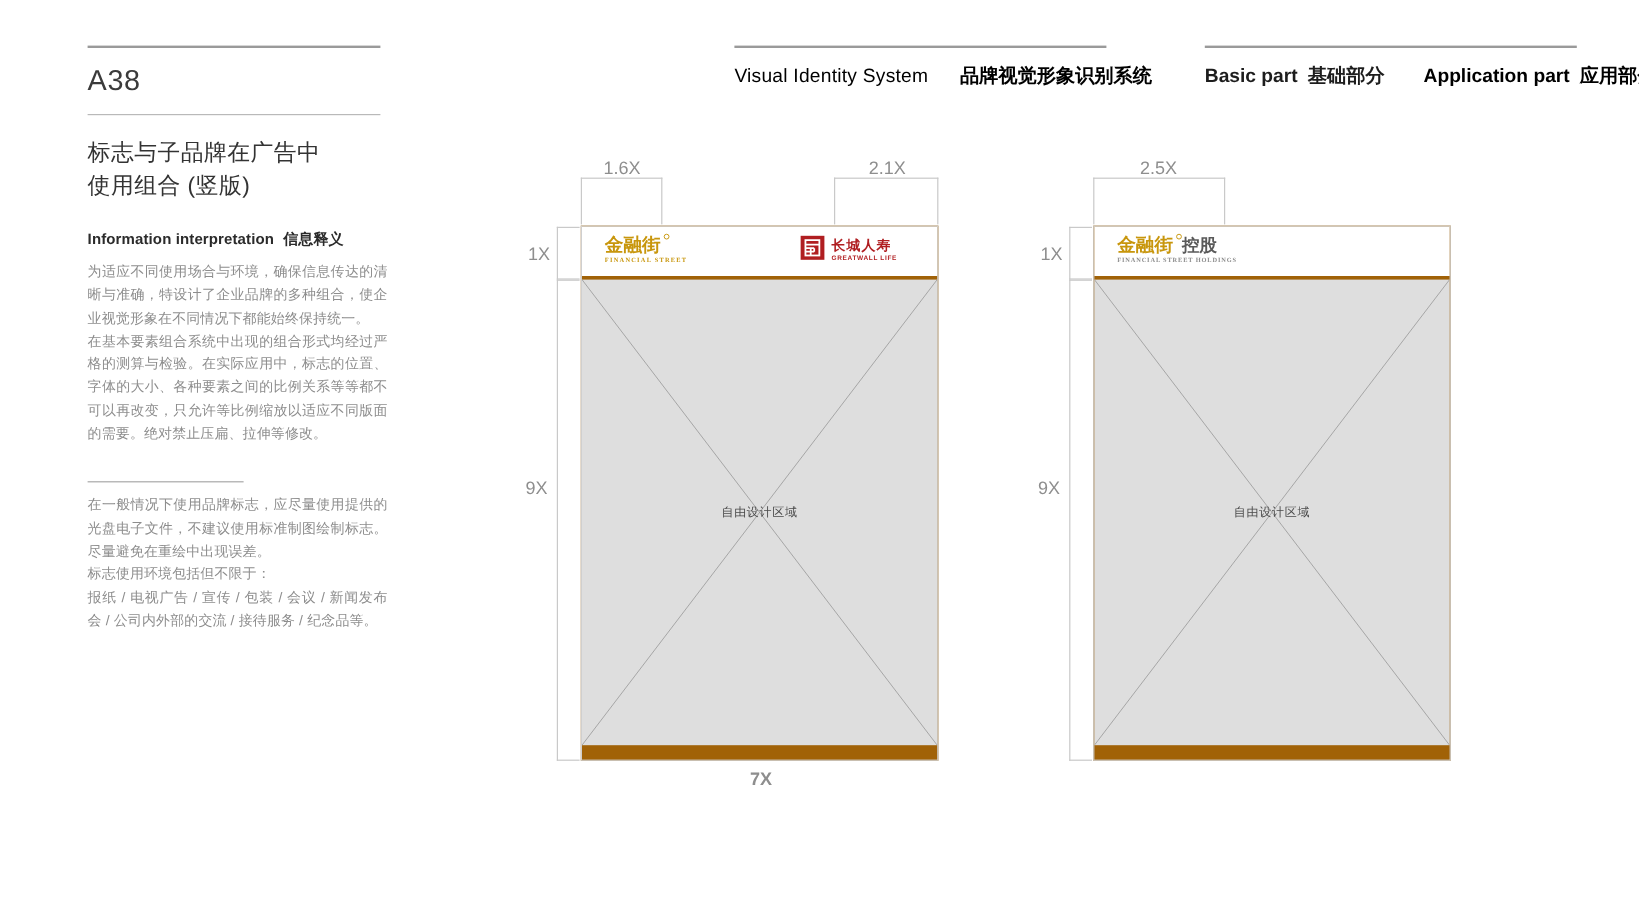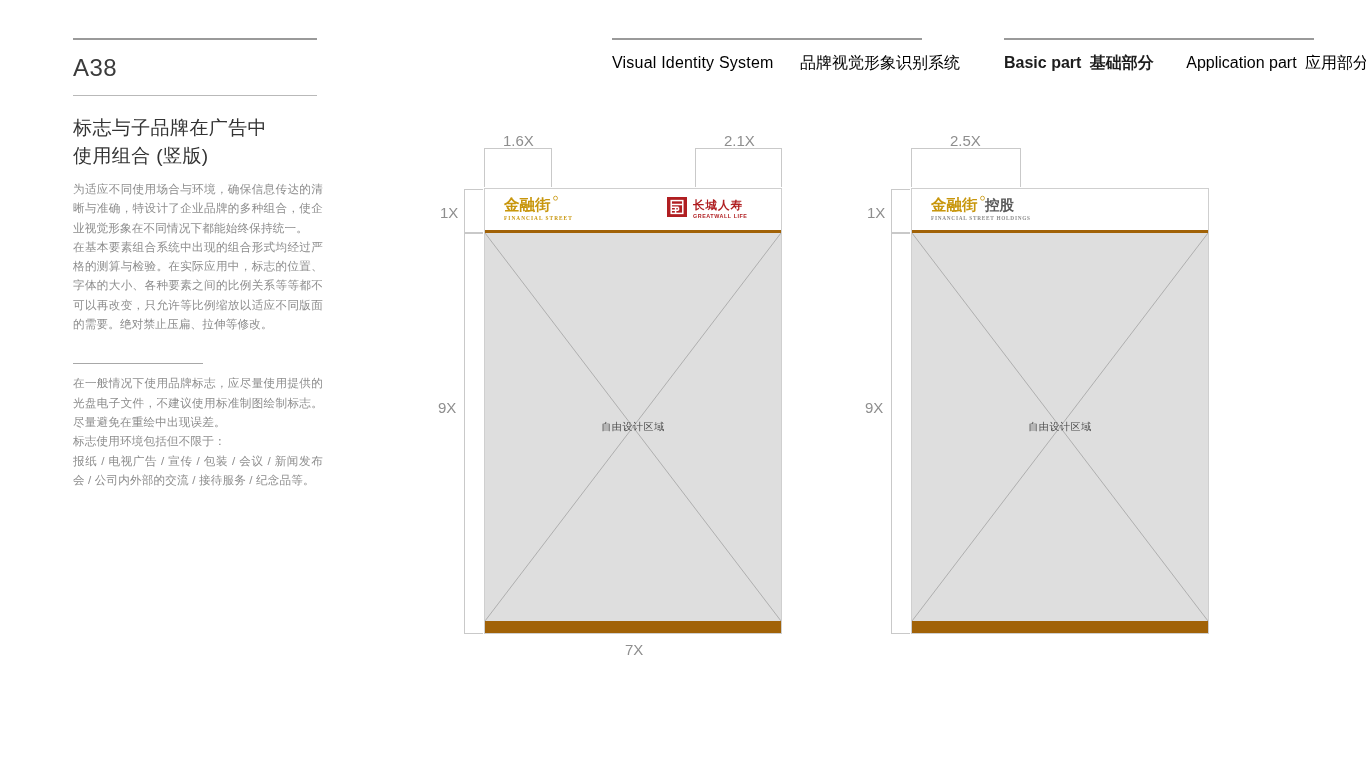--- a/index.html
+++ b/index.html
@@ -40,21 +40,21 @@
   .rule-small { width: 130px; height: 1px; background: #a8a8a8; margin-top: 30px; }
   .blk-attentions { margin-top: 0; }
   .blk-attentions .sub-head { margin-top: 14px; }
   .blk-cd { margin-top: 27px; }
   .blk-cd .body-text { color: #9b9b9b; }
   .nav-group { position: absolute; }
   .nav-rule { height: 2px; background: #9a9a9a; }
   .nav-items { margin-top: 13px; white-space: nowrap; }
   .nav-items span { display: inline-block; vertical-align: baseline; }
   .nav-en { letter-spacing: .2px; }
-  .nav-cn { margin-left: 22px; }
+  .nav-cn { margin-left: 22px; font-weight: bold; }
   .nav-active { color: #1d1d1d; font-weight: bold; }
 
   #nav-left  { left: 612px; top: 38px; width: 322px; }
   #nav-left .nav-rule { width: 310px; }
   #nav-right { left: 992px; top: 38px; width: 320px; margin-left: 12px; }
   #nav-right .nav-rule { width: 310px; }
 
   
   .artboard { position: absolute; left: 0; top: 0; width: 1366px; height: 768px; pointer-events: none; }
 
@@ -103,39 +103,43 @@
 
   
   #brk-16x { left: 484px; top: 148px; width: 68px; height: 39px; }
   #lbl-16x { left: 503px; top: 132px; }
   #brk-21x { left: 695px; top: 148px; width: 87px; height: 39px; }
   #lbl-21x { left: 724px; top: 132px; }
   #brk-25x { left: 911px; top: 148px; width: 110px; height: 39px; }
   #lbl-25x { left: 950px; top: 132px; }
 
   
-  #lbl-7x { left: 625px; top: 641px; }
+  #lbl-7x { left: 625px; top: 641px; font-weight: bold; }
 </style>
 </head>
 <body>
 
 <div class="page">
 
   <div class="left-col">
 
     <div class="rule-top"></div>
 
     <div class="page-code">A38</div>
 
     <div class="rule-mid"></div>
 
     <div class="section-title" style="white-space:pre-line;">标志与子品牌在广告中
 使用组合 (竖版)</div>
 
     <div class="blk">
+      <div class="sub-head">
+        <span>Information interpretation</span>
+        <span style="margin-left:4px;">信息释义</span>
+      </div>
       <div class="body-text" style="white-space:pre-line;">为适应不同使用场合与环境，确保信息传达的清晰与准确，特设计了企业品牌的多种组合，使企业视觉形象在不同情况下都能始终保持统一。
 在基本要素组合系统中出现的组合形式均经过严格的测算与检验。在实际应用中，标志的位置、字体的大小、各种要素之间的比例关系等等都不可以再改变，只允许等比例缩放以适应不同版面的需要。绝对禁止压扁、拉伸等修改。</div>
     </div>
 
     <div class="blk blk-attentions">
       <div class="rule-small"></div>
       <div class="body-text" style="white-space:pre-line;">在一般情况下使用品牌标志，应尽量使用提供的光盘电子文件，不建议使用标准制图绘制标志。尽量避免在重绘中出现误差。
 标志使用环境包括但不限于：
 报纸 / 电视广告 / 宣传 / 包装 / 会议 / 新闻发布会 / 公司内外部的交流 / 接待服务 / 纪念品等。</div>
     </div>

